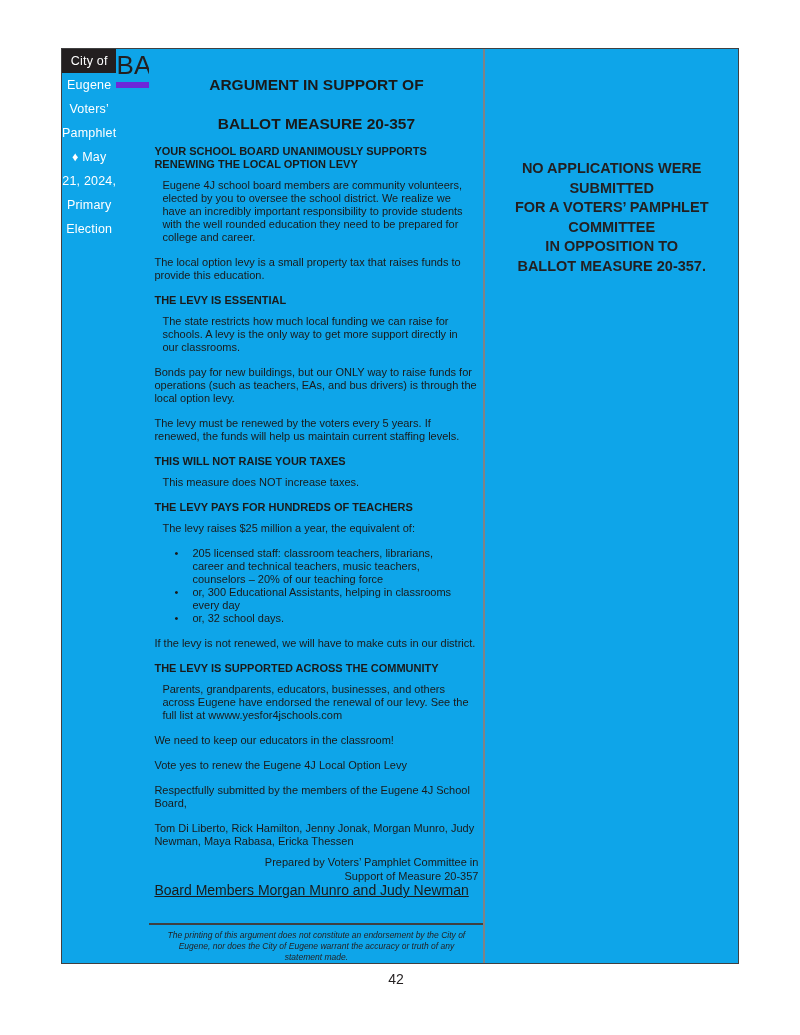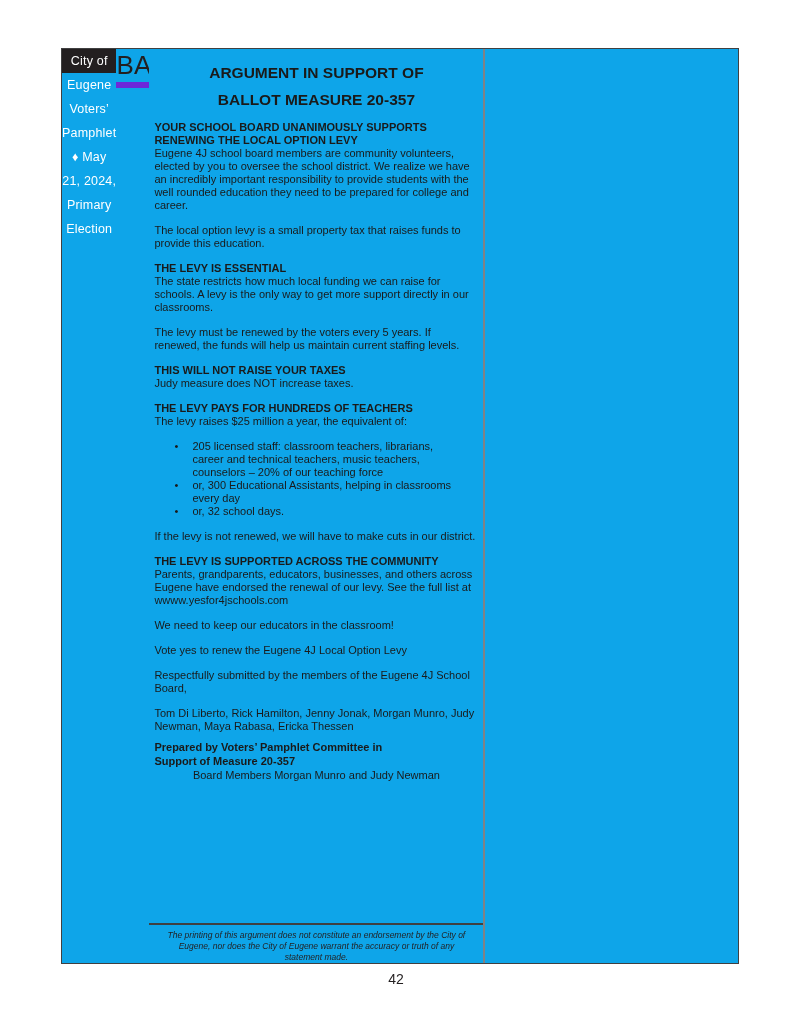--- a/index.html
+++ b/index.html
@@ -22,30 +22,30 @@
     flex:0 0 33px; height:33px; border-bottom:6px solid #6d28d9;
     text-align:center; overflow:hidden;
   }
   .title-band .title { font-size:26px; line-height:33px; letter-spacing:0.3px; color:#231f20; }
   .columns { flex:1 1 auto; display:flex; min-height:0; }
   .col-left {
     width:336px; flex:0 0 336px; box-sizing:border-box;
     border-right:2px solid #808285; display:flex; flex-direction:column;
   }
   .col-left .content { flex:1 1 auto; padding:6px 5px 0 5px; overflow:hidden; }
-  .arg-heading { text-align:center; font-weight:bold; font-size:15.5px; line-height:19px; margin-top:8px; }
+  .arg-heading { text-align:center; font-weight:bold; font-size:15.5px; line-height:19px; margin-top:20px; }
   .sub  { font-weight:bold; font-size:11px; line-height:13px; margin:12px 0 0 0; }
   .para { font-size:11px; line-height:13px; margin:12px 0 0 0; }
-  .para.tight { margin:0; }
+  .para.tight { margin:8px; }
   ul.bullets { margin:12px; padding:0; list-style:none; font-size:11px; line-height:13px; }
   ul.bullets li { position:relative; padding-left:26px; }
   ul.bullets li::before { content:"\2022"; position:absolute; left:8px; }
-  .prepared { text-align:left; font-weight:bold; font-size:11px; line-height:13.5px; }
+  .prepared { text-align:right; font-weight:normal; font-size:11px; line-height:13.5px; }
   .prepared.first { margin-top:8px; }
-  .members { text-align:center; font-size:11px; line-height:15px; }
+  .members { text-align:left; font-size:14px; line-height:15px;text-decoration:underline; }
   .left-footer {
     flex:0 0 33px; box-sizing:border-box; border-top:2px solid #404041; margin-top:6px;
     padding:5px 12px 0 12px; text-align:center;
     font-style:italic; font-size:8.5px; line-height:11px; color:#231f20;
   }
   .col-right { flex:1 1 auto; }
   .notice { margin-top:110px; padding:0 8px; text-align:center; font-weight:bold; font-size:14.5px; line-height:19.5px; color:#231f20; }
   .page-number { position:absolute; left:0; right:8px; top:971px; text-align:center; font-size:14px; color:#231f20; }
 </style>
 </head>
@@ -65,24 +65,25 @@
       <div class="content">
         <div class="arg-heading">ARGUMENT IN SUPPORT OF</div>
         <div class="arg-heading">BALLOT MEASURE 20-357</div>
 
         <p class="sub">YOUR SCHOOL BOARD UNANIMOUSLY SUPPORTS RENEWING THE LOCAL OPTION LEVY</p>
         <p class="para tight">Eugene 4J school board members are community volunteers, elected by you to oversee the school district. We realize we have an incredibly important responsibility to provide students with the well rounded education they need to be prepared for college and career.</p>
         <p class="para">The local option levy is a small property tax that raises funds to provide this education.</p>
 
         <p class="sub">THE LEVY IS ESSENTIAL</p>
         <p class="para tight">The state restricts how much local funding we can raise for schools. A levy is the only way to get more support directly in our classrooms.</p>
+        <p class="para">Bonds pay for new buildings, but our ONLY way to raise funds for operations (such as teachers, EAs, and bus drivers) is through the local option levy.</p>
         <p class="para">The levy must be renewed by the voters every 5 years. If renewed, the funds will help us maintain current staffing levels.</p>
 
         <p class="sub">THIS WILL NOT RAISE YOUR TAXES</p>
-        <p class="para tight">Judy measure does NOT increase taxes.</p>
+        <p class="para tight">This measure does NOT increase taxes.</p>
 
         <p class="sub">THE LEVY PAYS FOR HUNDREDS OF TEACHERS</p>
         <p class="para tight">The levy raises $25 million a year, the equivalent of:</p>
         <ul class="bullets">
           <li>205 licensed staff: classroom teachers, librarians, career and technical teachers, music teachers, counselors – 20% of our teaching force</li>
           <li>or, 300 Educational Assistants, helping in classrooms every day</li>
           <li>or, 32 school days.</li>
         </ul>
 
         <p class="para">If the levy is not renewed, we will have to make cuts in our district.</p>
@@ -96,17 +97,25 @@
 
         <div class="prepared first">Prepared by Voters’ Pamphlet Committee in</div>
         <div class="prepared">Support of Measure 20-357</div>
         <div class="members">Board Members Morgan Munro and Judy Newman</div>
 
       </div>
 
       <div class="left-footer">The printing of this argument does not constitute an endorsement by the City of Eugene, nor does the City of Eugene warrant the accuracy or truth of any statement made.</div>
     </div>
 
+    <div class="col-right">
+      <div class="notice">
+        <div>NO APPLICATIONS WERE SUBMITTED</div>
+        <div>FOR A VOTERS’ PAMPHLET COMMITTEE</div>
+        <div>IN OPPOSITION TO</div>
+        <div>BALLOT MEASURE 20-357.</div>
+      </div>
+    </div>
 
   </div>
 </div>
 
 <div class="page-number">42</div>
 
 </body></html>

